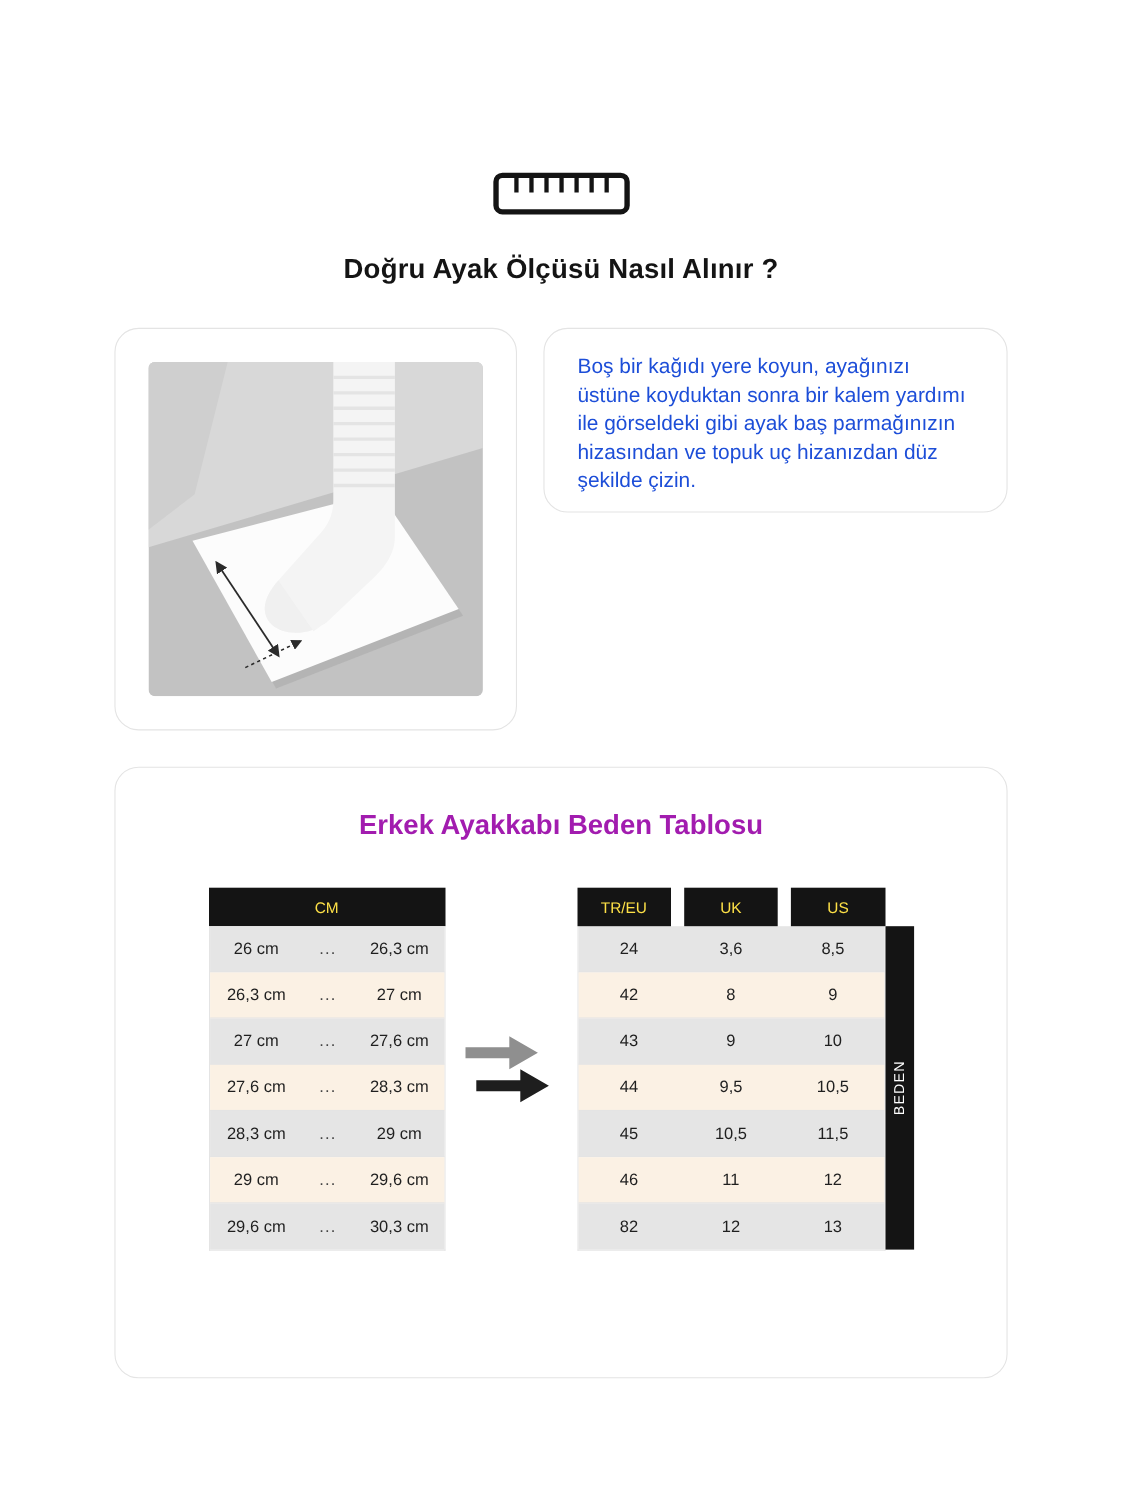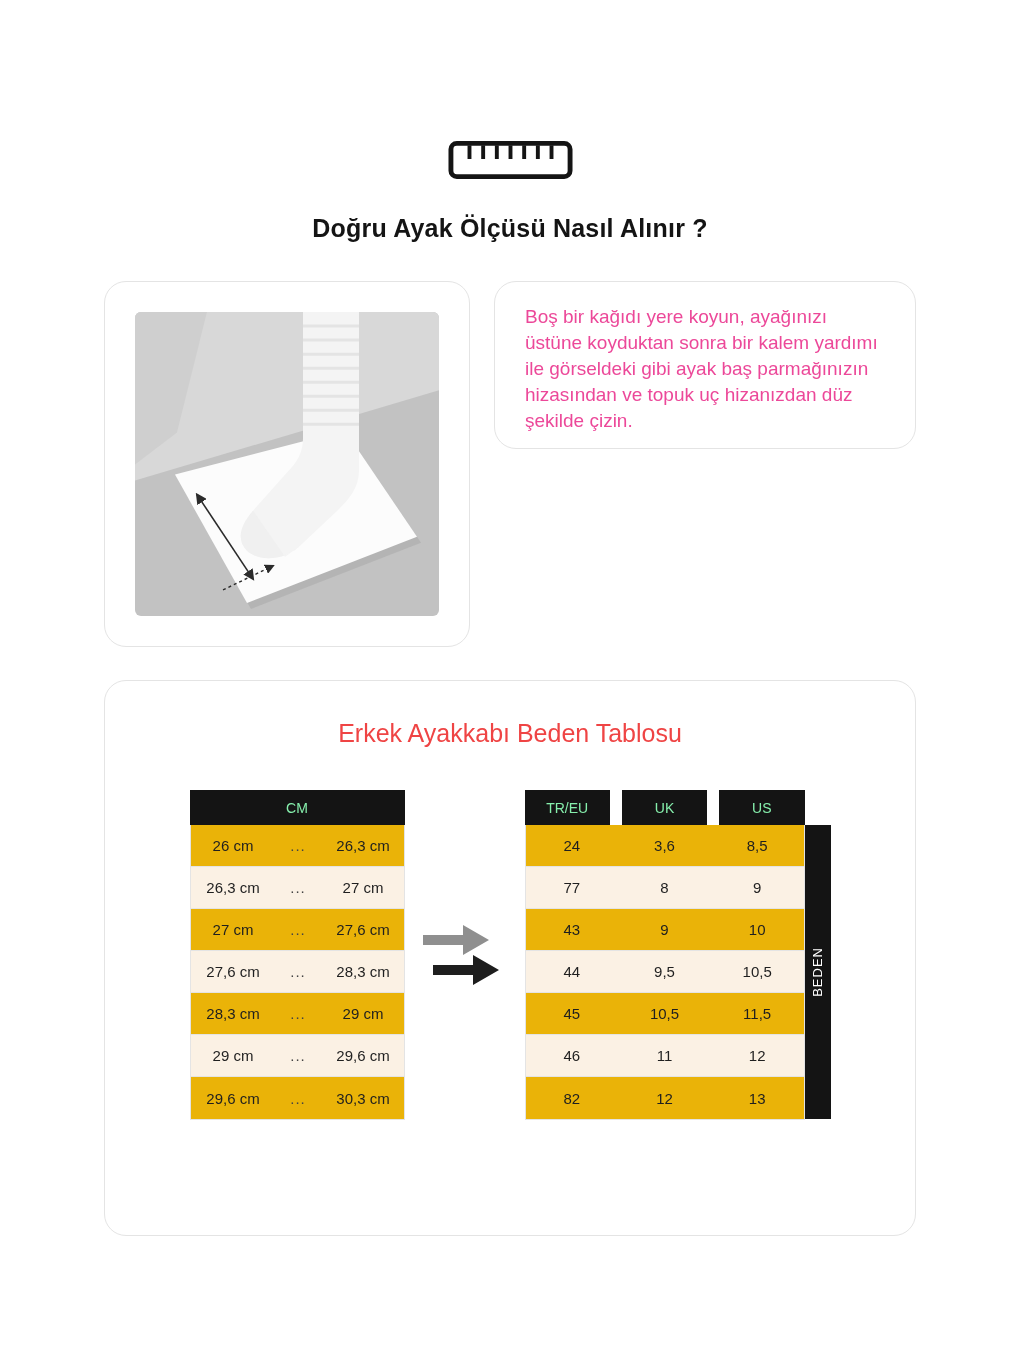--- a/index.html
+++ b/index.html
@@ -4,52 +4,52 @@
 <style>
   :root{
     --header-bg:#141414;
     --row-alt:#FBF1E4;
     --border:#E4E4E4;
     --text:#1F1F1F;
   }
   *{box-sizing:border-box;}
   html,body{margin:0;padding:0;background:#fff;}
   body{font-family:"Liberation Sans", sans-serif;color:var(--text);}
-  .page{width:992px;min-height:1360px;margin:0 auto;background:#fff;padding:0 90px 60px;}
+  .page{width:992px;min-height:1360px;margin:0 auto;background:#fff;padding:16px 90px 60px;}
 
   
   .page-header{padding-top:140px;text-align:center;}
   .ruler-wrap{display:inline-block;}
   .page-title{margin:30px 0 0;font-size:25px;font-weight:700;color:#141414;letter-spacing:.2px;}
 
   
   .howto{display:flex;gap:24px;margin-top:38px;}
   .photo-card{width:366px;height:366px;flex:0 0 366px;border:1px solid var(--border);
     border-radius:22px;padding:30px;background:#fff;}
   .photo-card svg{display:block;width:100%;height:100%;border-radius:6px;}
   .howto-right{flex:1;display:flex;flex-direction:column;gap:15px;}
   .info-card{border:1px solid var(--border);border-radius:22px;background:#fff;padding:22px 30px;}
-  .info-card p{margin:0;font-size:19px;line-height:26px;color:#ec4899;}
+  .info-card p{margin:0;font-size:19px;line-height:26px;color:#1d4ed8;}
   .info-card.step1{height:168px;}
   .info-card.step2{height:183px;display:flex;align-items:center;}
 
   
   .table-card{margin-top:33px;border:1px solid var(--border);border-radius:22px;background:#fff;
     padding:38px 20px 115px;}
-  .table-card h2{margin:0;text-align:center;font-size:25px;font-weight:400;color:#ef4444;}
+  .table-card h2{margin:0;text-align:center;font-size:25px;font-weight:700;color:#a21caf;}
   .tables-row{margin-top:42px;display:flex;justify-content:center;align-items:flex-start;}
 
   .tbl{font-size:15px;}
-  .tbl-head{background:var(--header-bg);color:#86efac;height:35px;font-size:14px;}
+  .tbl-head{background:var(--header-bg);color:#fde047;height:35px;font-size:14px;}
   .tbl-head.single{display:flex;align-items:center;justify-content:center;}
   .tbl-head.three{display:grid;grid-template-columns:1fr 1fr 1fr;column-gap:12px;background:#fff;}
   .tbl-head.three span{background:var(--header-bg);display:flex;align-items:center;justify-content:center;}
   .tbl-body{border:1px solid var(--border);border-top:none;}
   .trow{height:42px;border-bottom:1px solid var(--border);display:grid;align-items:center;
-    text-align:center;background:#eab308;}
+    text-align:center;background:#e5e5e5;}
   .trow:last-child{border-bottom:none;}
   .trow.alt{background:var(--row-alt);}
 
   .cm-table{width:215px;}
   .cm-table .trow{grid-template-columns:85px 45px 85px;}
   .cm-table .sep{color:#444;letter-spacing:1px;}
 
   .arrows{width:120px;display:flex;align-items:center;justify-content:center;align-self:stretch;
     min-height:329px;}
 
@@ -190,21 +190,21 @@
             <span>UK</span>
             <span>US</span>
           </div>
           <div class="tbl-body">
             <div class="trow">
               <span>24</span>
               <span>3,6</span>
               <span>8,5</span>
             </div>
             <div class="trow alt">
-              <span>77</span>
+              <span>42</span>
               <span>8</span>
               <span>9</span>
             </div>
             <div class="trow">
               <span>43</span>
               <span>9</span>
               <span>10</span>
             </div>
             <div class="trow alt">
               <span>44</span>

